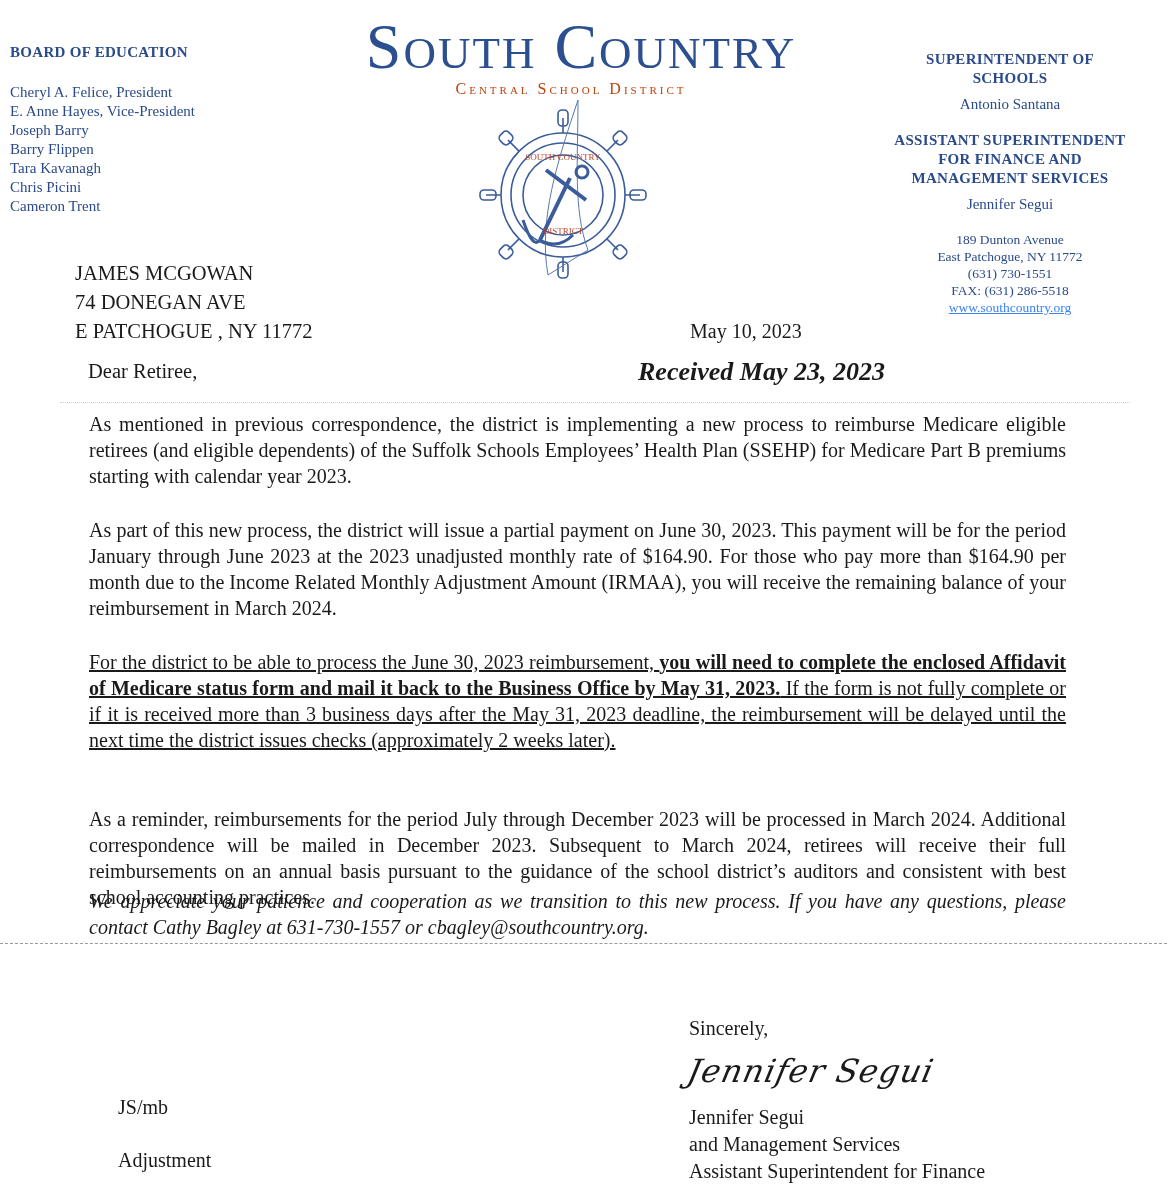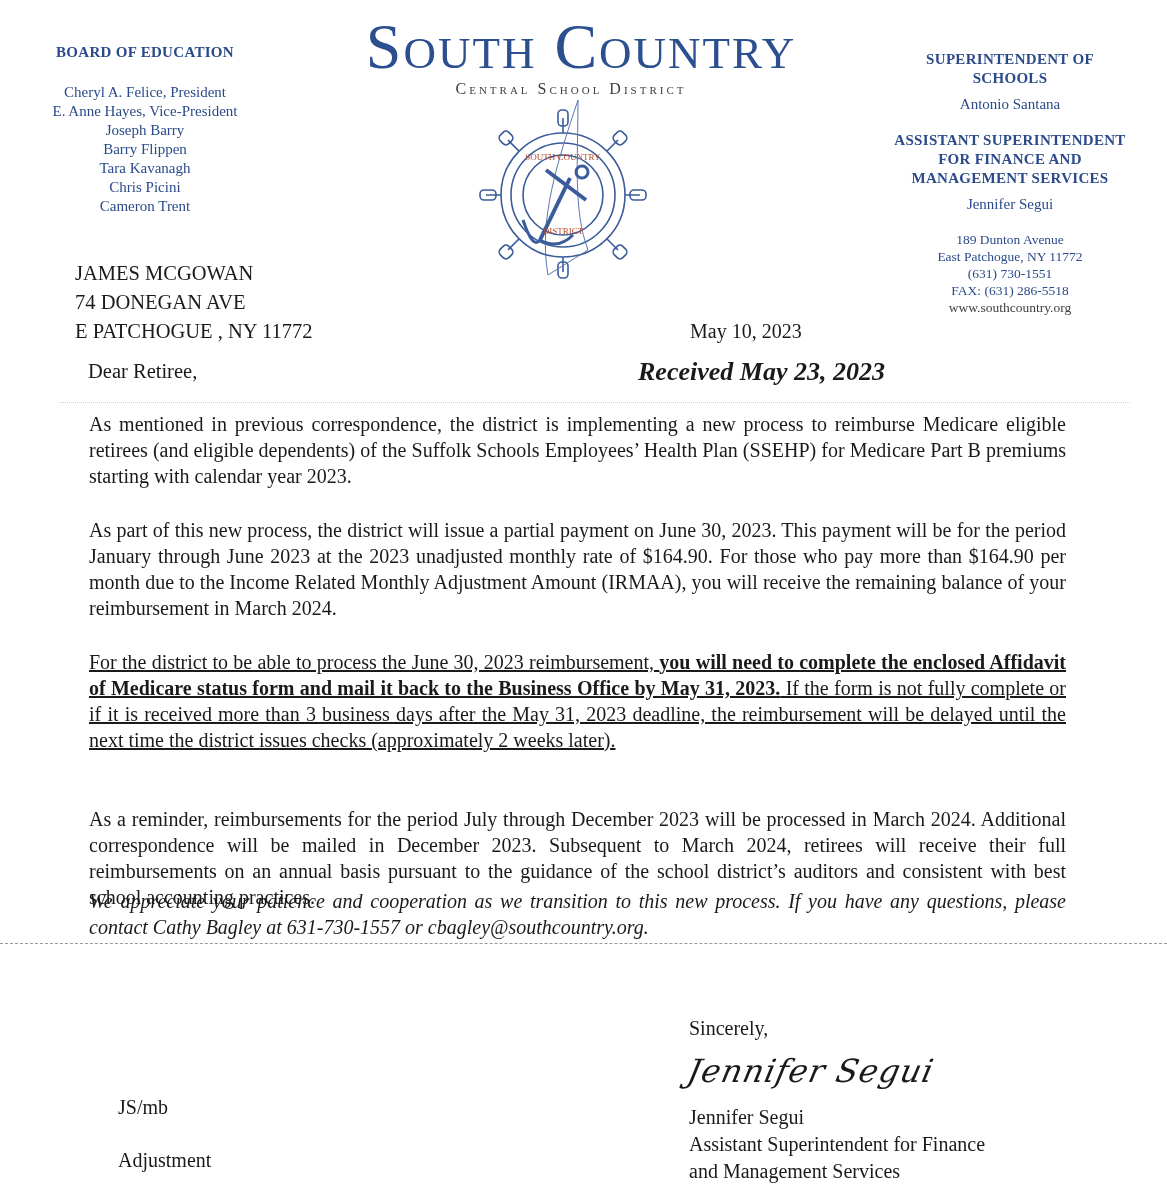--- a/index.html
+++ b/index.html
@@ -1,33 +1,33 @@
 <!DOCTYPE html>
 <html><head>
 <meta charset="utf-8">
 <style>
   html, body { margin: 0; padding: 0; background: #ffffff; }
   body { width: 1167px; height: 1199px; position: relative; overflow: hidden; color: #1a1a1a; font-family: "Liberation Serif", "DejaVu Serif", serif; }
   .abs { position: absolute; }
   .blue { color: #2a4a8a; }
-  .board { left: 10px; top: 44px; width: 270px; text-align: center; }
+  .board { left: 10px; top: 44px; width: 270px; }
   .board-title { font-weight: bold; font-size: 15px; letter-spacing: 0.3px; margin-bottom: 22px; }
   .board-list div { font-size: 15px; line-height: 19px; }
 
   .masthead { left: 296px; top: 14px; width: 570px; text-align: center; }
   .district-name { font-size: 64px; line-height: 66px; font-variant: small-caps; letter-spacing: 2px; color: #2b4f8f; }
-  .district-sub { font-size: 16px; letter-spacing: 3px; font-variant: small-caps; color: #404040; margin-top: 0px; margin-left: -20px; }
+  .district-sub { font-size: 16px; letter-spacing: 3px; font-variant: small-caps; color: #c2410c; margin-top: 0px; margin-left: -20px; }
 
   .logo { left: 478px; top: 100px; width: 170px; height: 180px; }
 
   .right-col { left: 880px; top: 50px; width: 260px; text-align: center; }
   .rc-head { font-weight: bold; font-size: 15px; line-height: 19px; letter-spacing: 0.3px; }
   .rc-name { font-size: 15px; margin-top: 8px; margin-bottom: 18px; }
   .rc-addr div { font-size: 13.5px; line-height: 17px; }
-  .rc-link { color: #404040; cursor: pointer; }
+  .rc-link { color: #3b82f6; text-decoration: underline; cursor: pointer; }
 
   .recipient { left: 75px; top: 259px; font-size: 20.5px; line-height: 29px; }
   .salutation { left: 88px; top: 360px; font-size: 20.5px; }
   .letter-date { left: 690px; top: 320px; font-size: 20px; }
   .received { left: 638px; top: 357px; font-size: 26px; font-weight: bold; font-style: italic; text-align: center; }
 
   .body-text { left: 89px; width: 977px; font-size: 20px; line-height: 26px; text-align: justify; }
   .p1 { top: 411px; }
   .p2 { top: 517px; }
   .p3 { top: 649px; text-decoration: underline; }
@@ -137,18 +137,18 @@
 <div class="abs body-text p2">As part of this new process, the district will issue a partial payment on June 30, 2023.  This payment will be for the period January through June 2023 at the 2023 unadjusted monthly rate of $164.90.  For those who pay more than $164.90 per month due to the Income Related Monthly Adjustment Amount (IRMAA), you will receive the remaining balance of your reimbursement in March 2024.</div>
 <div class="abs body-text p3"><span>For the district to be able to process the June 30, 2023 reimbursement, </span><span class="bold">you will need to complete the enclosed Affidavit of Medicare status form and mail it back to the Business Office by May 31, 2023.</span><span> If the form is not fully complete or if it is received more than 3 business days after the May 31, 2023 deadline, the reimbursement will be delayed until the next time the district issues checks (approximately 2 weeks later).</span></div>
 <div class="abs body-text p4">As a reminder, reimbursements for the period July through December 2023 will be processed in March 2024.  Additional correspondence will be mailed in December 2023.  Subsequent to March 2024, retirees will receive their full reimbursements on an annual basis pursuant to the guidance of the school district’s auditors and consistent with best school accounting practices.</div>
 <div class="abs fold-line"></div>
 <div class="abs body-text p5">We appreciate your patience and cooperation as we transition to this new process.  If you have any questions, please contact Cathy Bagley at 631-730-1557 or cbagley@southcountry.org.</div>
 
 <div class="abs closing">Sincerely,</div>
 <div class="abs signature">Jennifer Segui</div>
 <div class="abs signer">
   <div>Jennifer Segui</div>
+  <div>and Management Services</div>
   <div>Assistant Superintendent for Finance</div>
-  <div>and Management Services</div>
 </div>
 
 <div class="abs initials">JS/mb</div>
 <div class="abs enclosure">Adjustment</div>
 
 </body></html>

